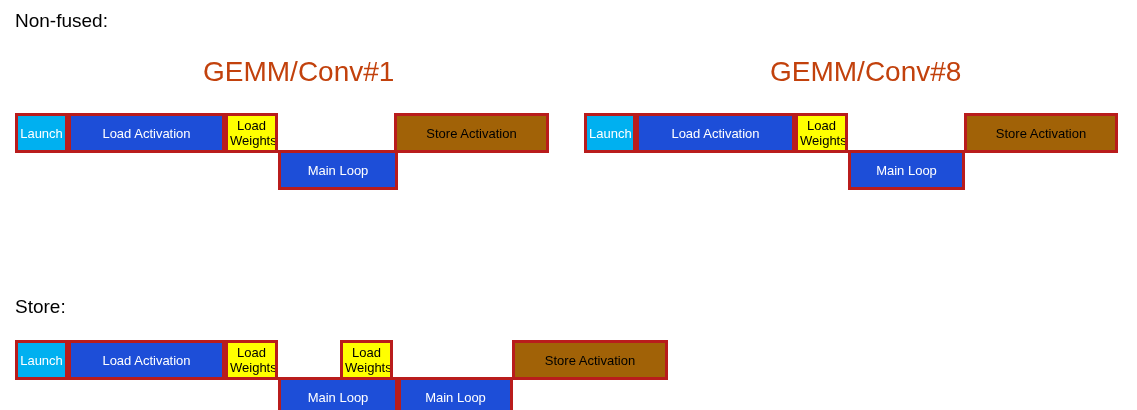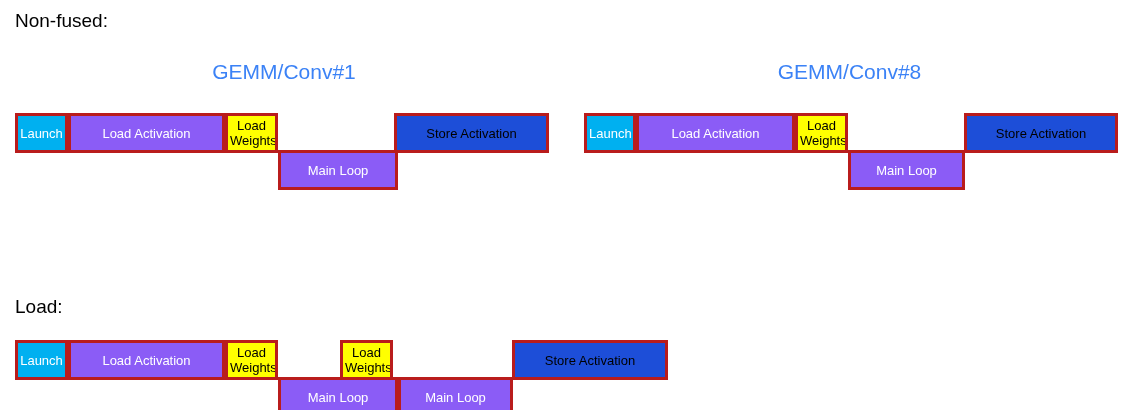--- a/index.html
+++ b/index.html
@@ -18,25 +18,25 @@
   .section-label {
     position: absolute;
     font-size: 19px;
     line-height: 22px;
     color: #000000;
     white-space: nowrap;
     letter-spacing: 0px;
   }
   .kernel-title {
     position: absolute;
-    font-size: 21px;
+    font-size: 28px;
     line-height: 24px;
-    color: #3b82f6;
+    color: #c2410c;
     white-space: nowrap;
-    text-align: center;
+    text-align: right;
   }
   .timeline {
     position: absolute;
     left: 0;
     top: 0;
     width: 1051px;
     height: 410px;
     pointer-events: none;
   }
   .block {
@@ -51,31 +51,31 @@
     line-height: 15px;
     pointer-events: auto;
     overflow: hidden;
     padding: 17px 2px;
   }
   .block.launch {
     background: #00b0f0;
     color: #ffffff;
   }
   .block.purple {
-    background: #8b5cf6;
+    background: #1d4ed8;
     color: #ffffff;
   }
   .block.yellow {
     background: #ffff00;
     color: #000000;
     font-size: 13px;
     line-height: 15px;
   }
   .block.orange {
-    background: #1d4ed8;
+    background: #a16207;
     color: #000000;
   }
   .block .lbl {
     display: block;
     width: 100%;
     white-space: pre-line;
   }
 </style>
 </head>
 <body>
@@ -109,21 +109,21 @@
     <div class="block yellow" style="left: 795px; top: 113px; width: 53px; height: 38px;">
       <span class="lbl">Load
 Weights</span>
     </div>
     <div class="block purple" style="left: 848px; top: 150px; width: 117px; height: 32px;">
       <span class="lbl">Main Loop</span>
     </div>
     <div class="block orange" style="left: 964px; top: 113px; width: 154px; height: 38px;">
       <span class="lbl">Store Activation</span>
     </div>
-    <div class="section-label" style="left: 15px; top: 296px;">Load:</div>
+    <div class="section-label" style="left: 15px; top: 296px;">Store:</div>
     <div class="block launch" style="left: 15px; top: 340px; width: 53px; height: 38px;">
       <span class="lbl">Launch</span>
     </div>
     <div class="block purple" style="left: 68px; top: 340px; width: 157px; height: 38px;">
       <span class="lbl">Load Activation</span>
     </div>
     <div class="block yellow" style="left: 225px; top: 340px; width: 53px; height: 38px;">
       <span class="lbl">Load
 Weights</span>
     </div>

